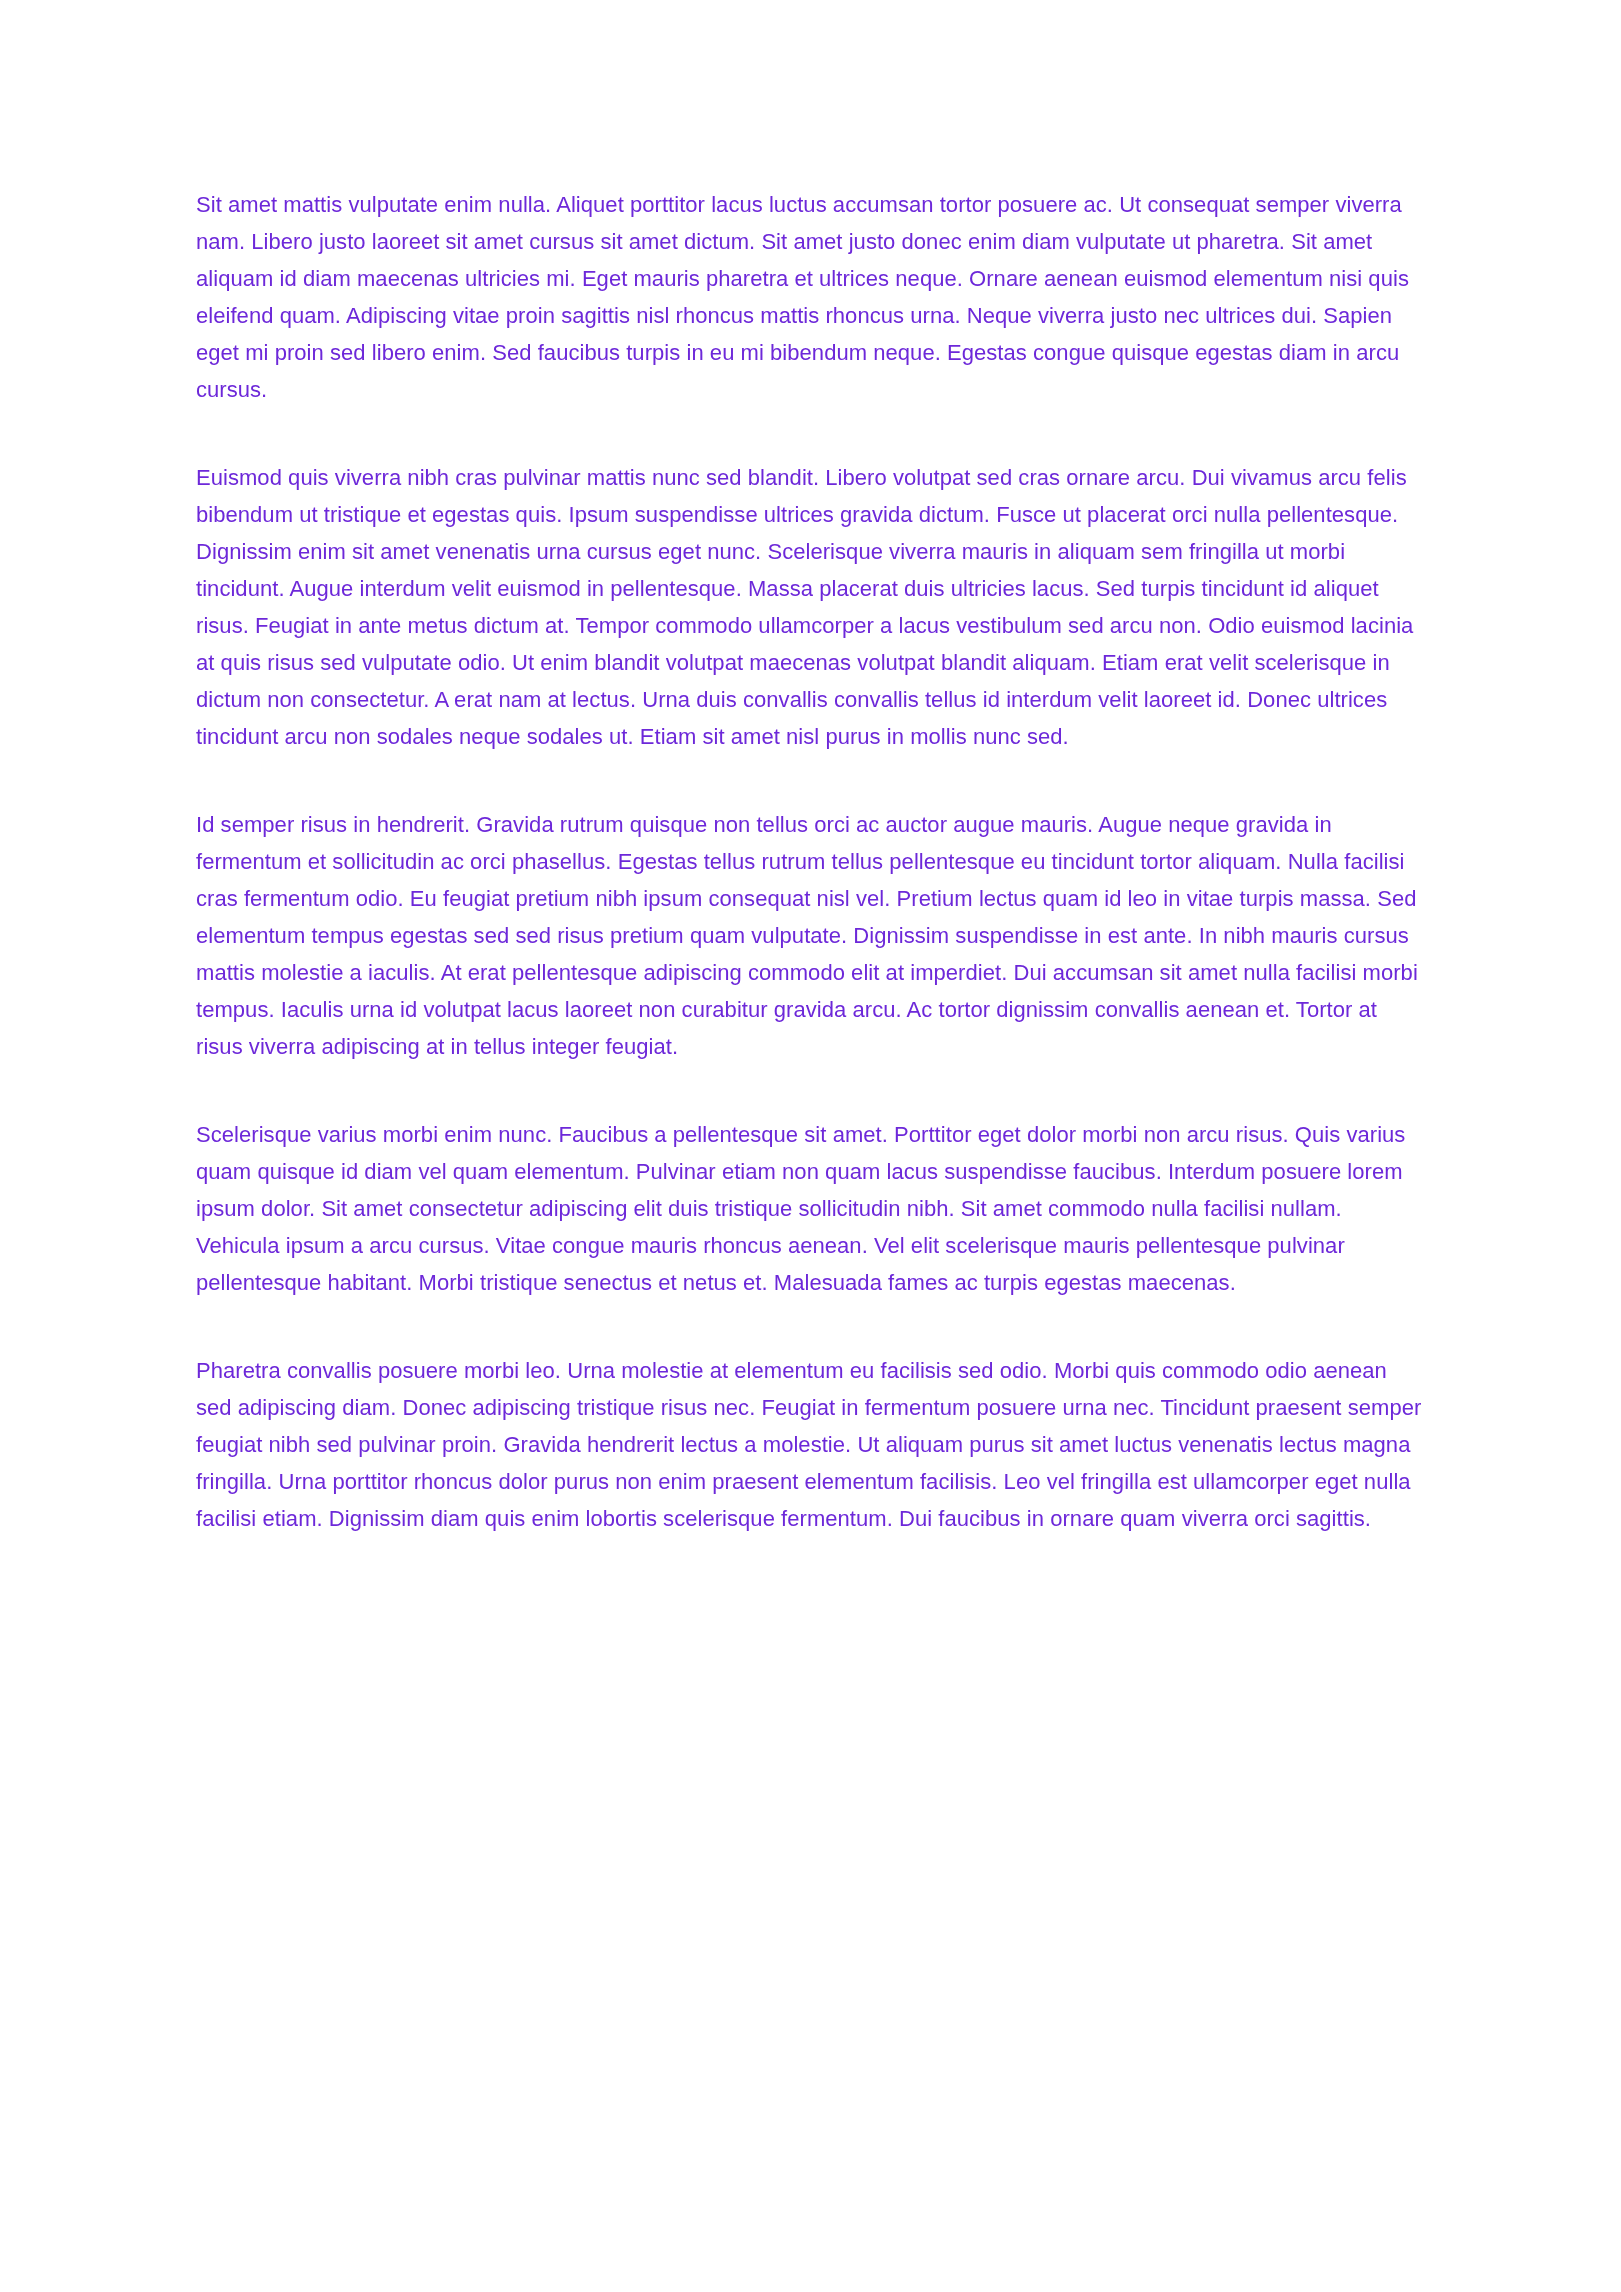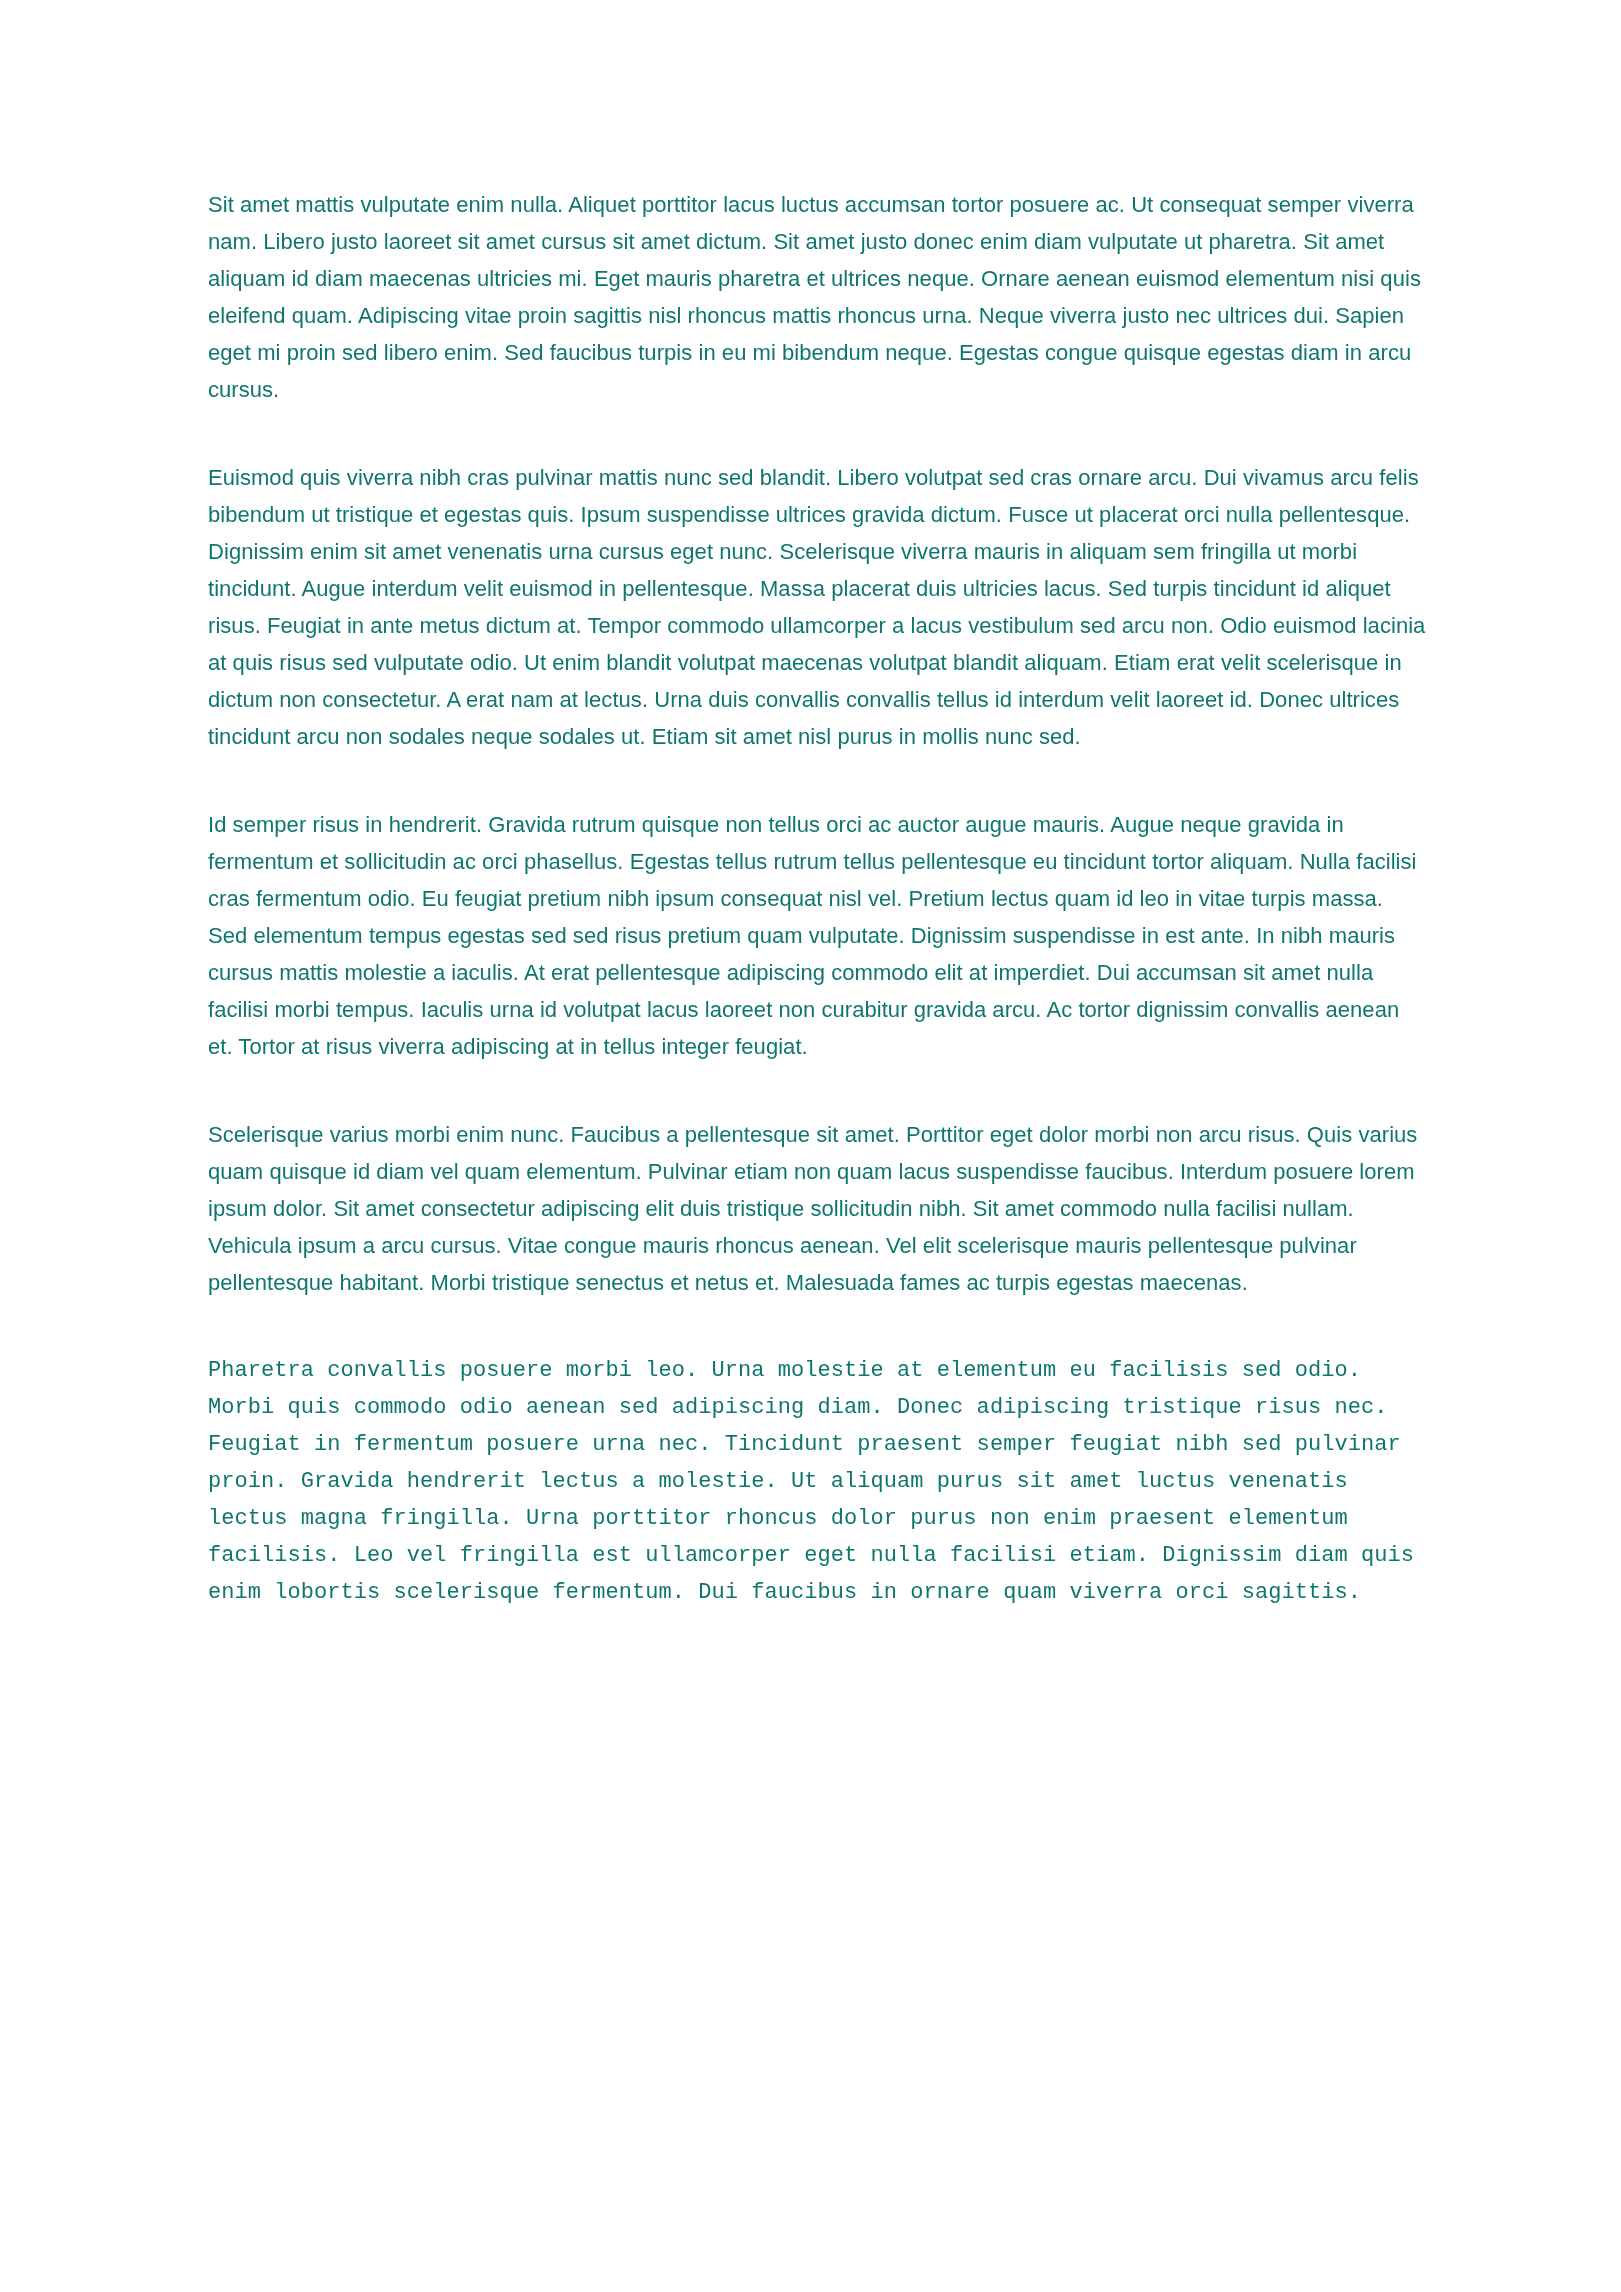--- a/index.html
+++ b/index.html
@@ -17,28 +17,27 @@
   }
   .content {
     position: absolute;
     left: 196px;
     top: 186px;
     width: 1230px;
   }
   .para {
     font-size: 22px;
     line-height: 37px;
-    color: #0f766e;
+    color: #6d28d9;
     text-align: left;
-    margin: 0 0 51px 12px;
+    margin: 0 0 51px 0;
     letter-spacing: 0.05px;
   }
   .para:last-child {
     margin-bottom: 0;
-    font-family: Liberation Mono, monospace;
   }
 </style>
 </head>
 <body>
 
 <div class="page">
   <div class="content">
     <p class="para">Sit amet mattis vulputate enim nulla. Aliquet porttitor lacus luctus accumsan tortor posuere ac. Ut consequat semper viverra nam. Libero justo laoreet sit amet cursus sit amet dictum. Sit amet justo donec enim diam vulputate ut pharetra. Sit amet aliquam id diam maecenas ultricies mi. Eget mauris pharetra et ultrices neque. Ornare aenean euismod elementum nisi quis eleifend quam. Adipiscing vitae proin sagittis nisl rhoncus mattis rhoncus urna. Neque viverra justo nec ultrices dui. Sapien eget mi proin sed libero enim. Sed faucibus turpis in eu mi bibendum neque. Egestas congue quisque egestas diam in arcu cursus.</p>
     <p class="para">Euismod quis viverra nibh cras pulvinar mattis nunc sed blandit. Libero volutpat sed cras ornare arcu. Dui vivamus arcu felis bibendum ut tristique et egestas quis. Ipsum suspendisse ultrices gravida dictum. Fusce ut placerat orci nulla pellentesque. Dignissim enim sit amet venenatis urna cursus eget nunc. Scelerisque viverra mauris in aliquam sem fringilla ut morbi tincidunt. Augue interdum velit euismod in pellentesque. Massa placerat duis ultricies lacus. Sed turpis tincidunt id aliquet risus. Feugiat in ante metus dictum at. Tempor commodo ullamcorper a lacus vestibulum sed arcu non. Odio euismod lacinia at quis risus sed vulputate odio. Ut enim blandit volutpat maecenas volutpat blandit aliquam. Etiam erat velit scelerisque in dictum non consectetur. A erat nam at lectus. Urna duis convallis convallis tellus id interdum velit laoreet id. Donec ultrices tincidunt arcu non sodales neque sodales ut. Etiam sit amet nisl purus in mollis nunc sed.</p>
     <p class="para">Id semper risus in hendrerit. Gravida rutrum quisque non tellus orci ac auctor augue mauris. Augue neque gravida in fermentum et sollicitudin ac orci phasellus. Egestas tellus rutrum tellus pellentesque eu tincidunt tortor aliquam. Nulla facilisi cras fermentum odio. Eu feugiat pretium nibh ipsum consequat nisl vel. Pretium lectus quam id leo in vitae turpis massa. Sed elementum tempus egestas sed sed risus pretium quam vulputate. Dignissim suspendisse in est ante. In nibh mauris cursus mattis molestie a iaculis. At erat pellentesque adipiscing commodo elit at imperdiet. Dui accumsan sit amet nulla facilisi morbi tempus. Iaculis urna id volutpat lacus laoreet non curabitur gravida arcu. Ac tortor dignissim convallis aenean et. Tortor at risus viverra adipiscing at in tellus integer feugiat.</p>

